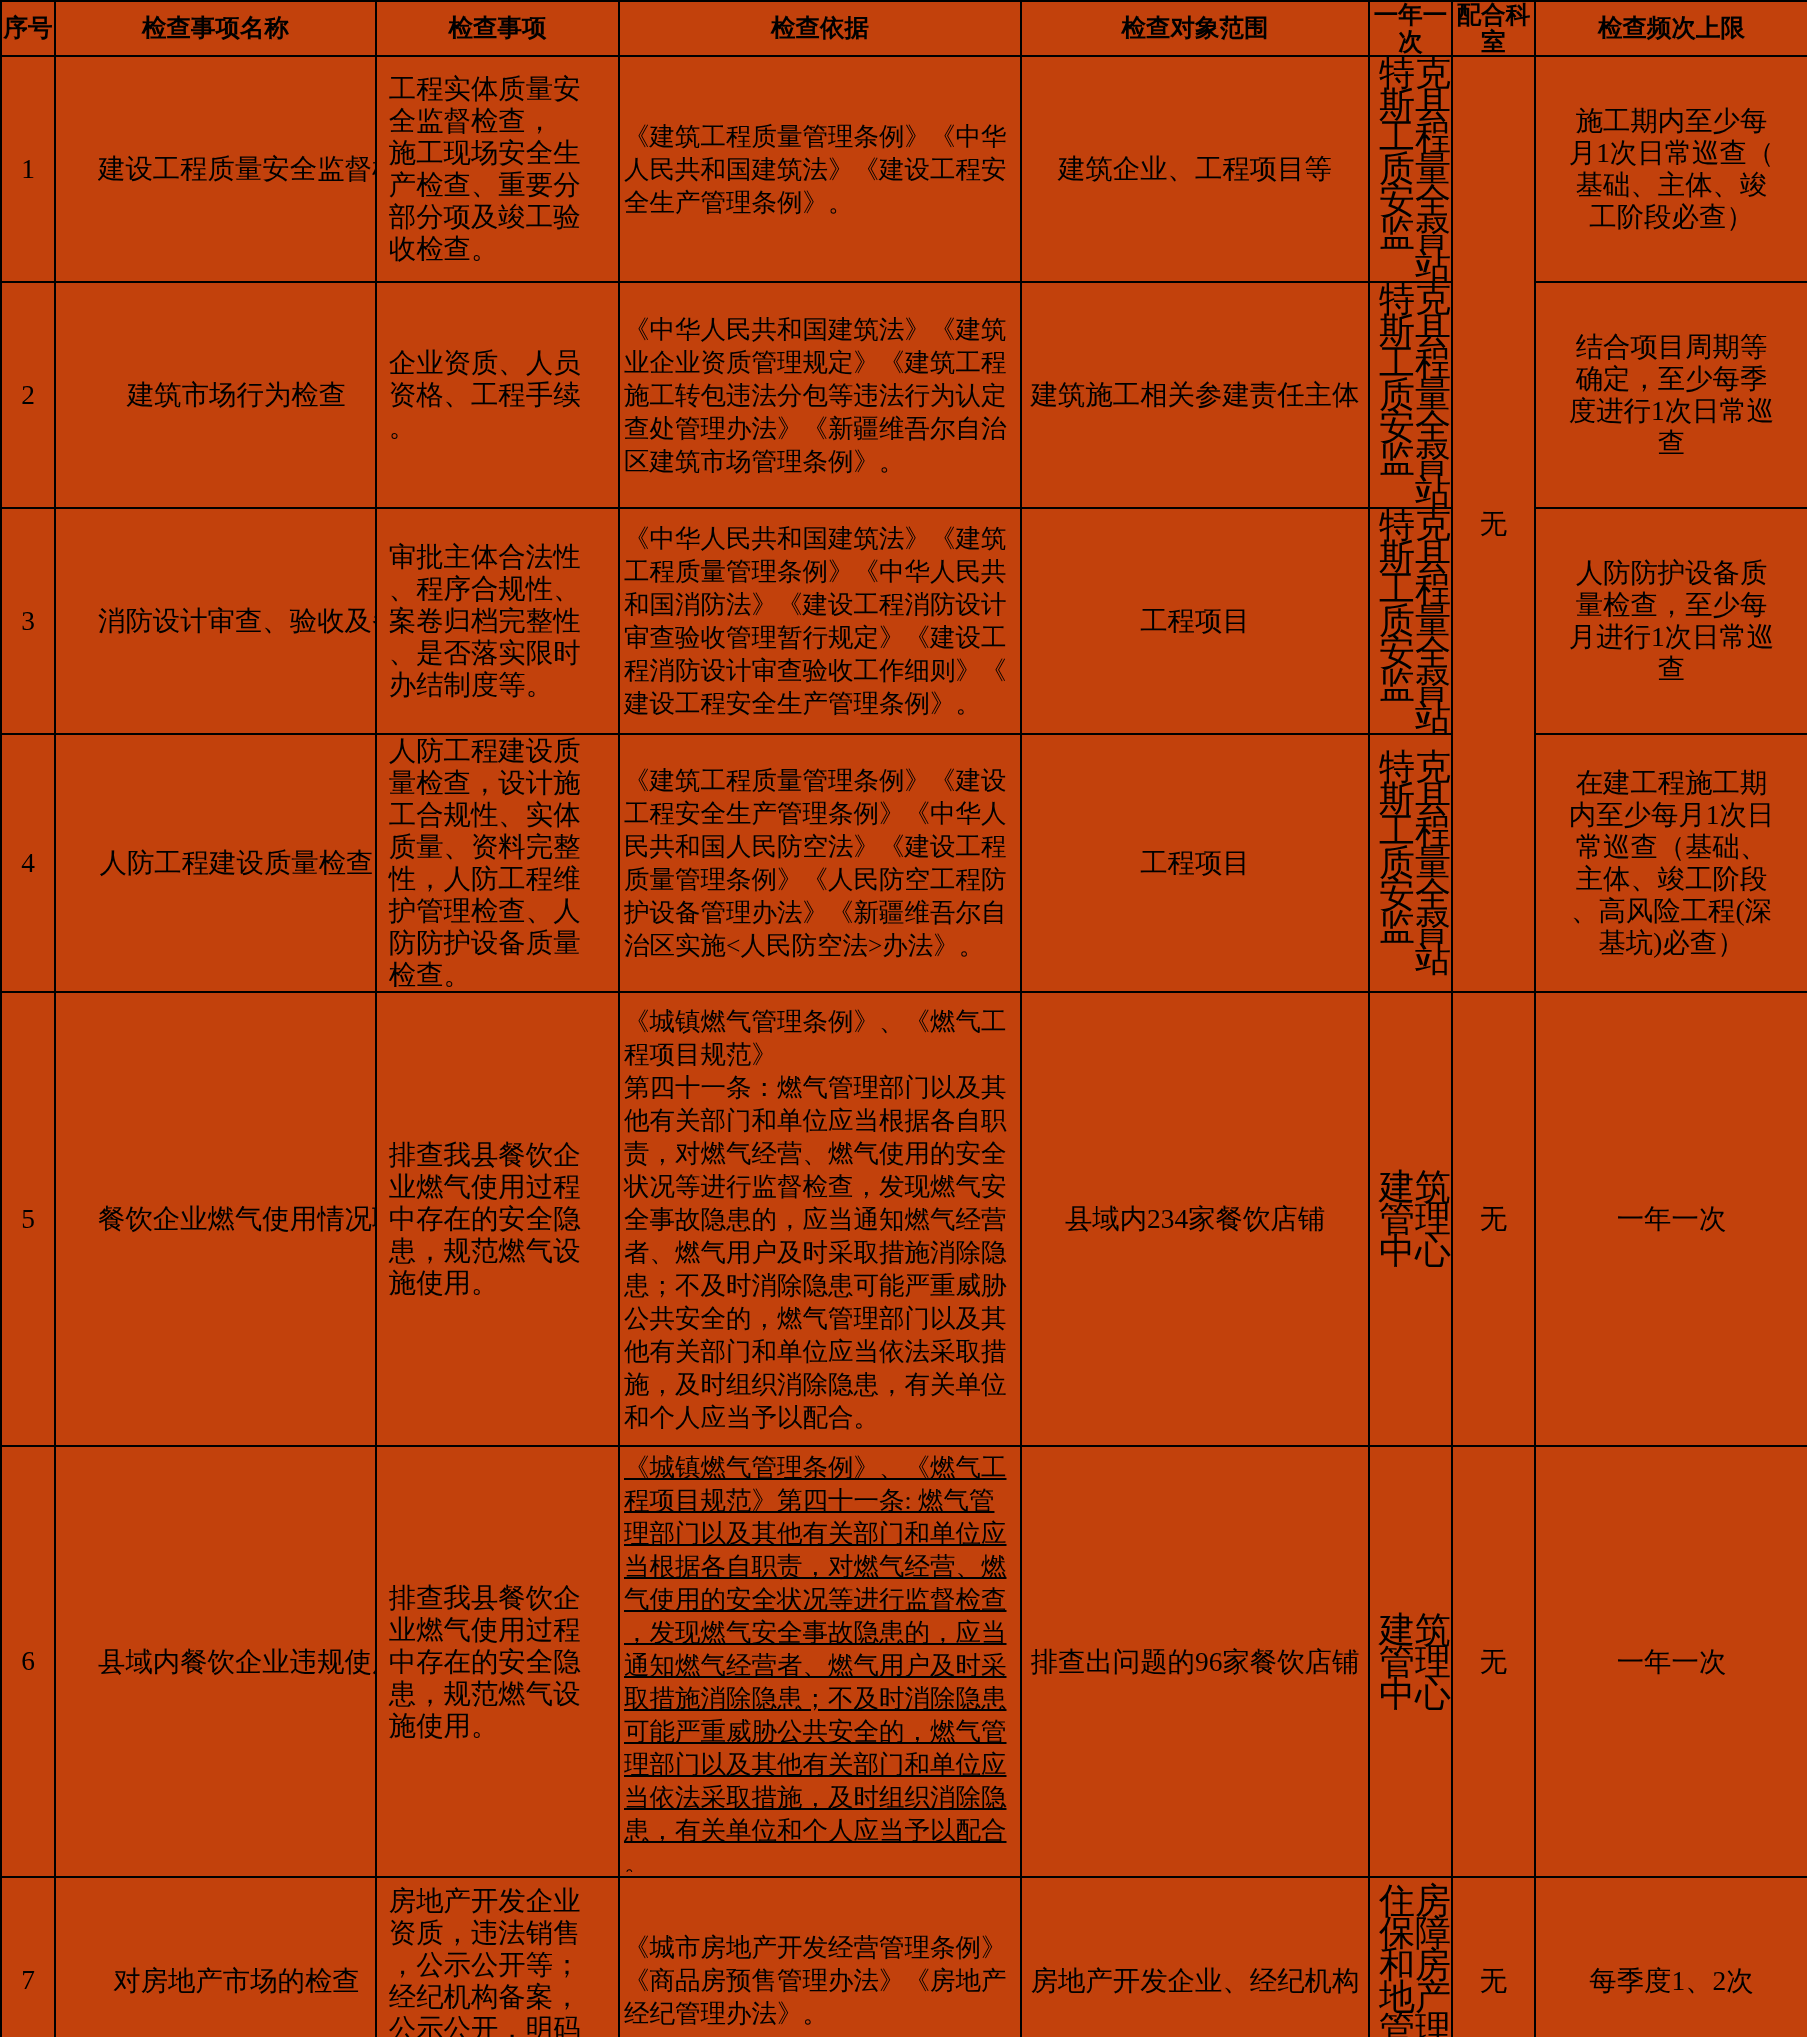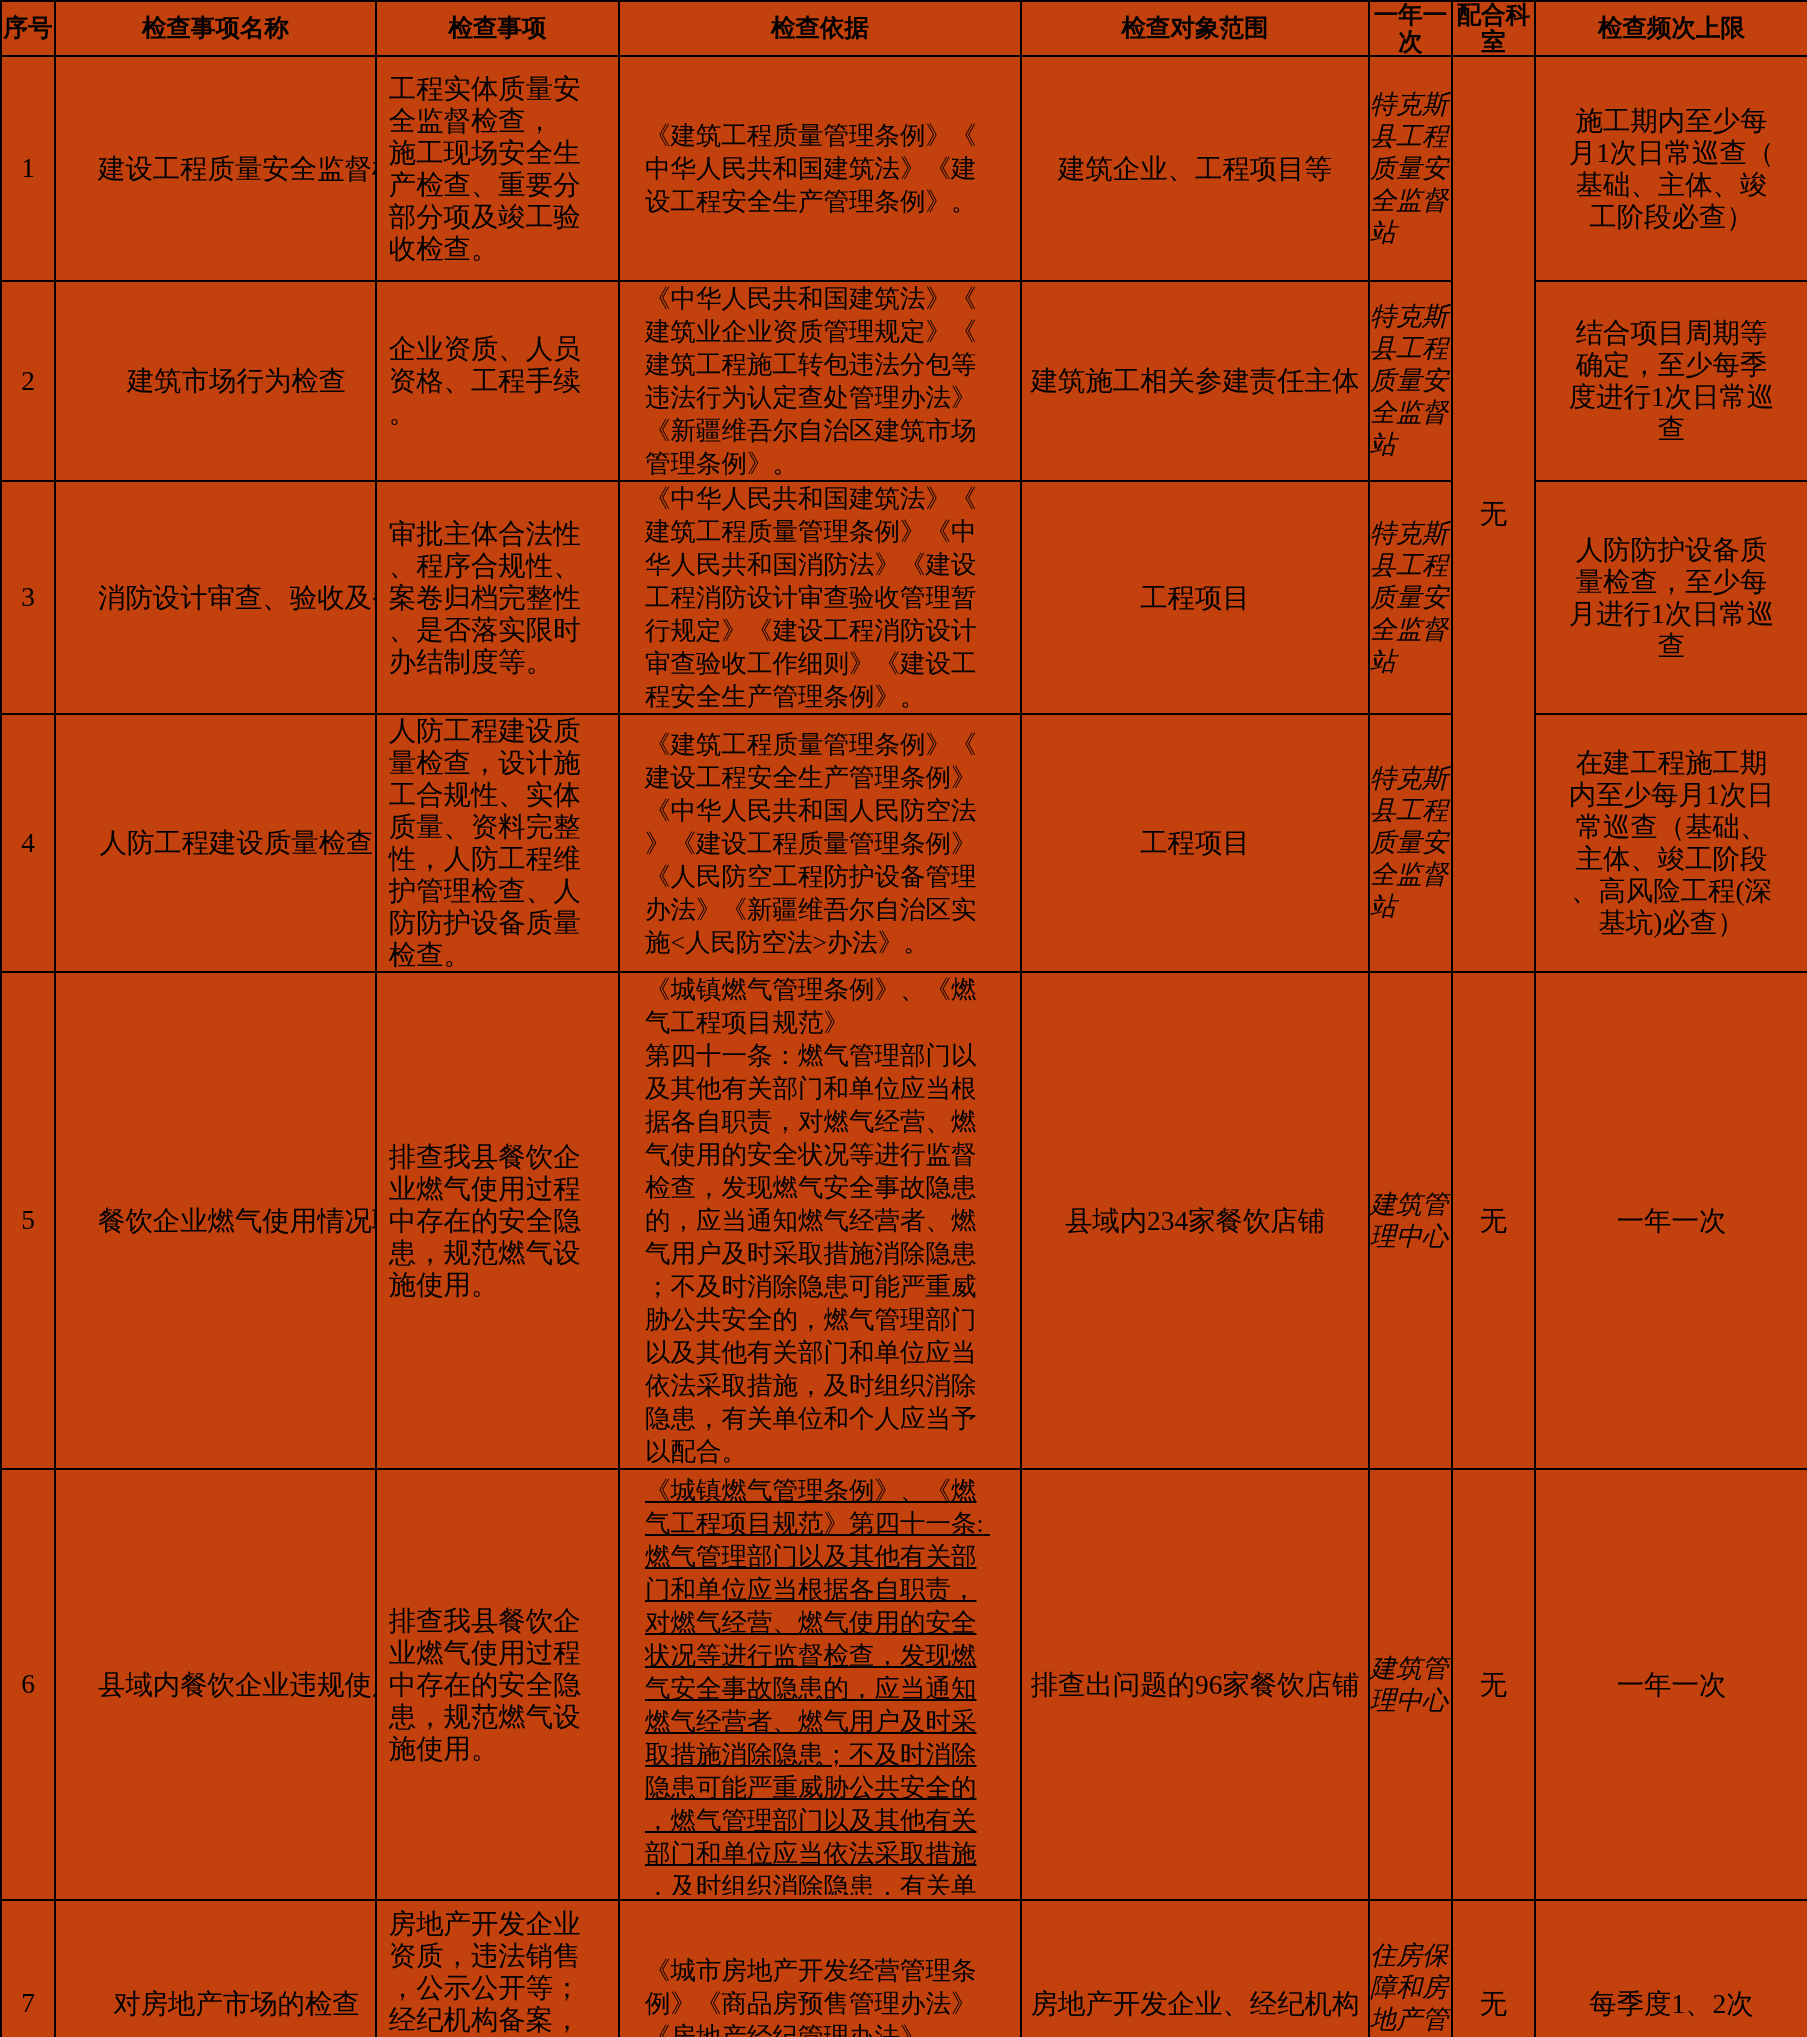--- a/index.html
+++ b/index.html
@@ -37,28 +37,28 @@
     font-size:27.4px;
     line-height:32px;
     padding:0 11.8px;
     white-space:pre-wrap;
     line-break:anywhere;
     text-align:left;
   }
   td.basis .c{
     font-size:25.5px;
     line-height:33px;
-    padding:0 25px;
+    padding:0 4px;
     white-space:pre-wrap;
     line-break:anywhere;
     text-align:left;
   }
   td.basis .clip{ height:421px; overflow:hidden;text-decoration:underline; }
   td.scope .c{ font-size:27.4px; line-height:32px; text-align:center; padding:0 2px; }
-  td.dept .c{ font-size:26px; line-height:32px; text-align:left;font-style:italic; }
+  td.dept .c{ font-size:36px; line-height:32px; text-align:right; }
   td.coop .c{ font-size:27.4px; line-height:32px; text-align:center; }
   td.freq .c{
     font-size:27.4px;
     line-height:32px;
     text-align:center;
     padding:0 32px;
     line-break:anywhere;
   }
 </style>
 </head>

